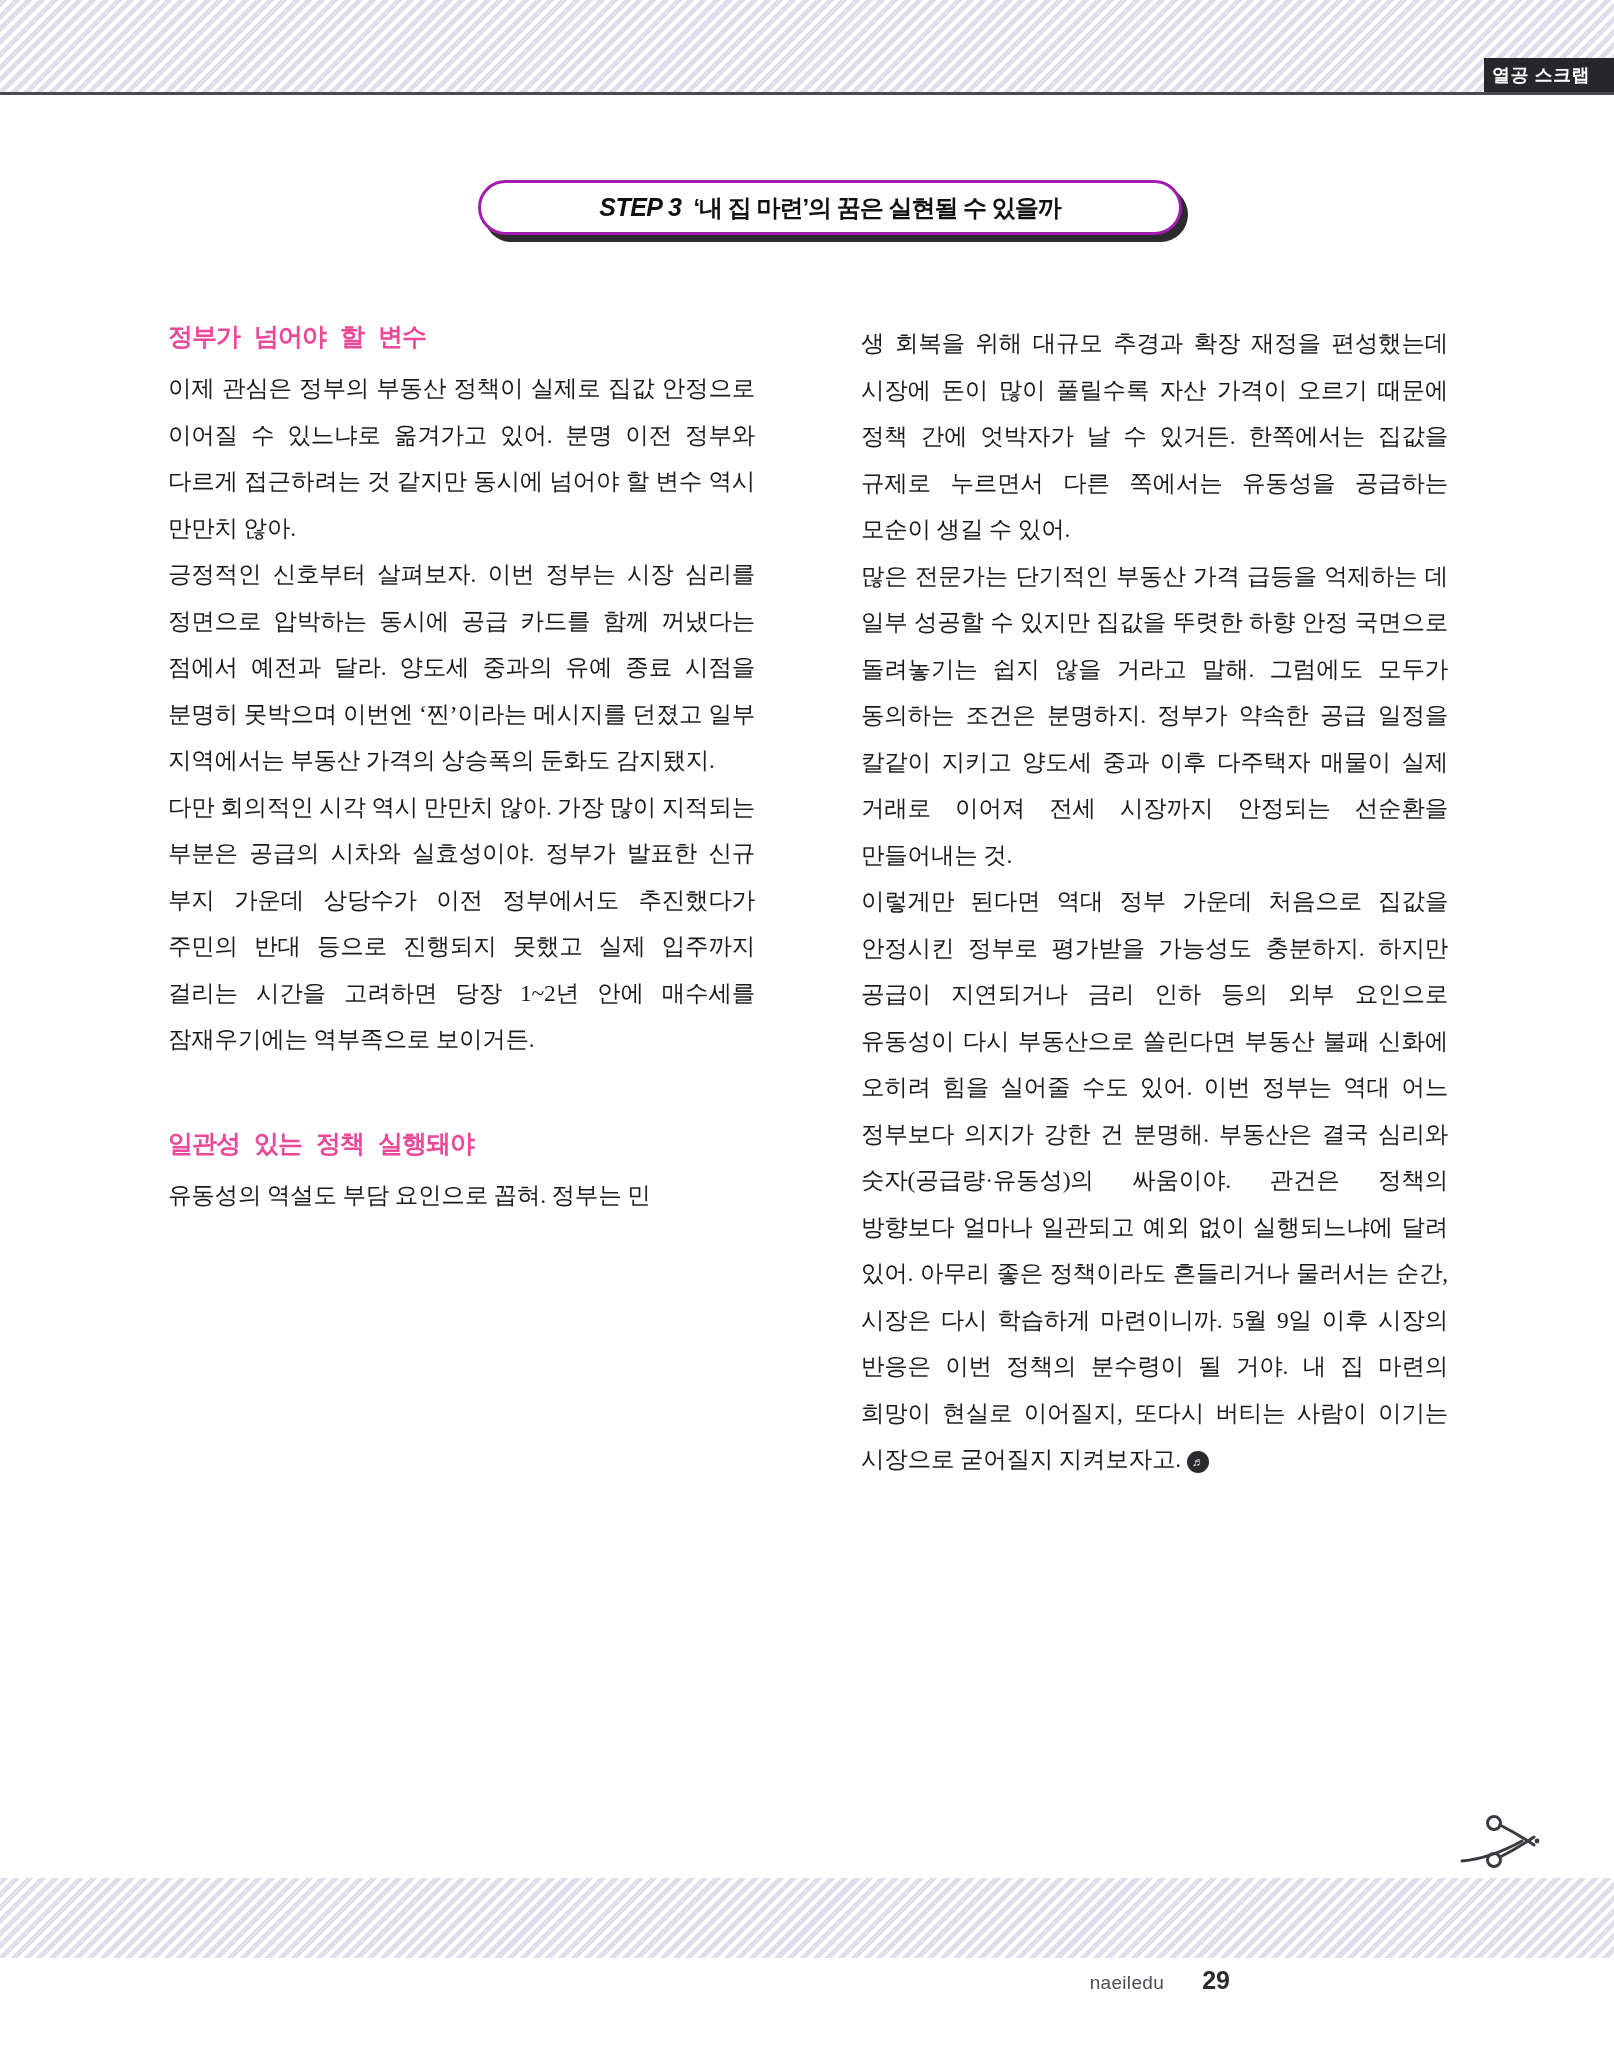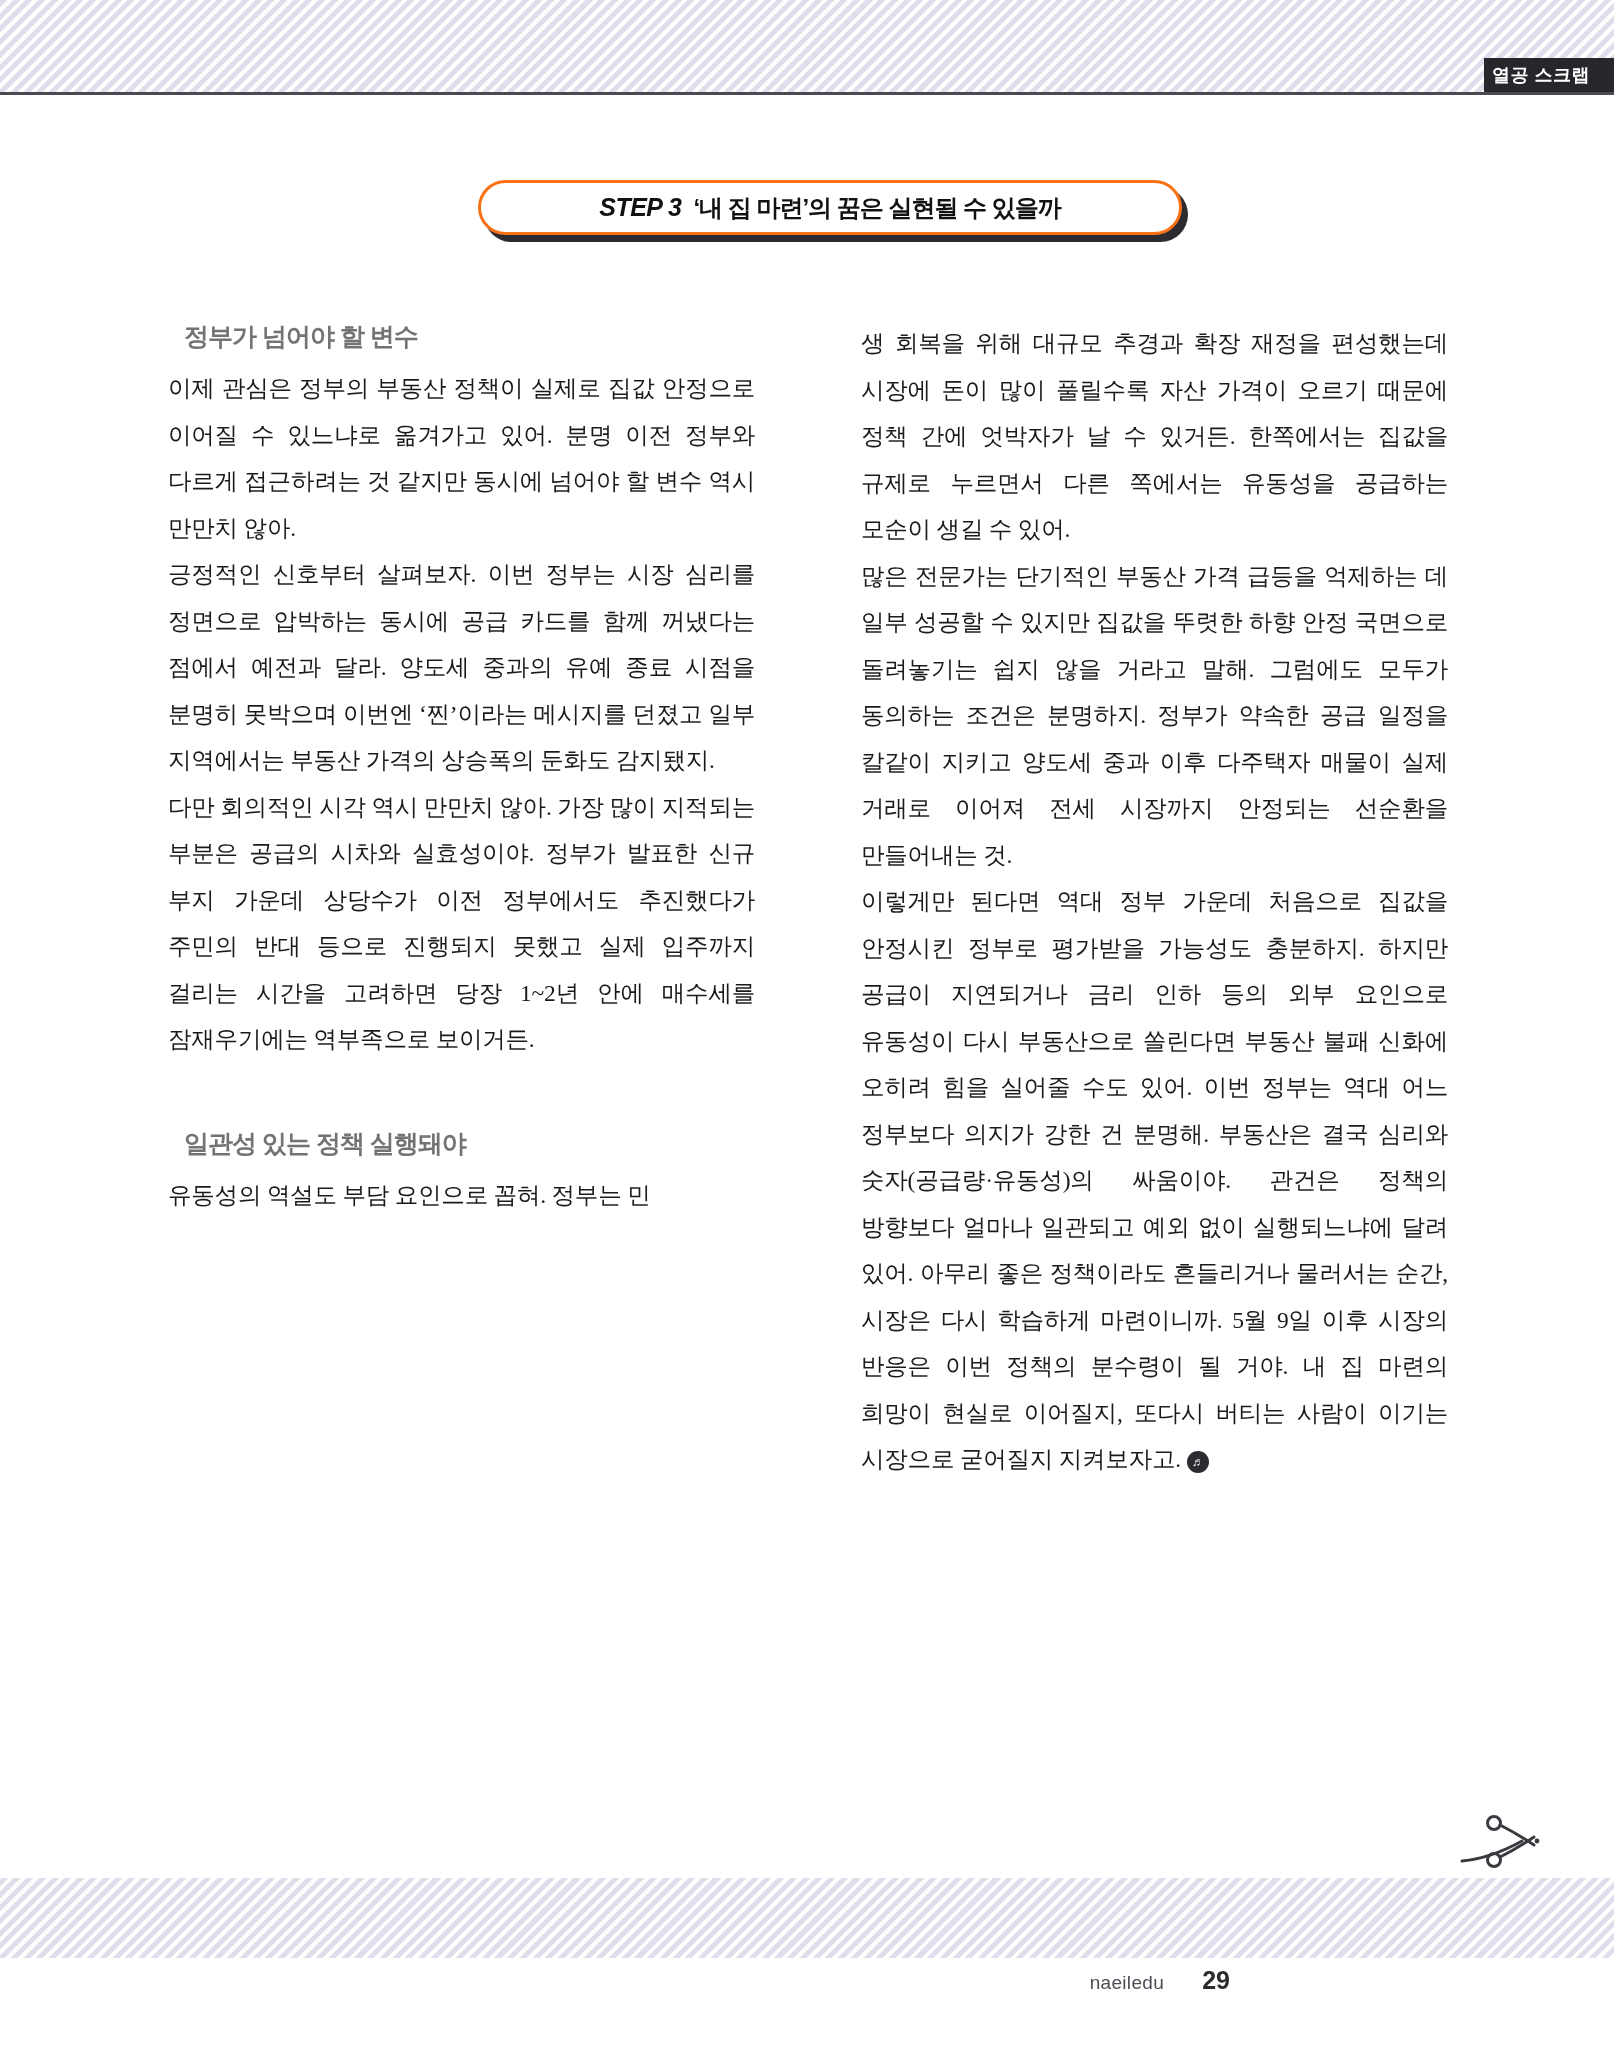--- a/index.html
+++ b/index.html
@@ -81,21 +81,21 @@
     background: #2b2b30;
   }
   #step-banner .banner-face {
     position: absolute;
     left: 0;
     top: 0;
     width: 704px;
     height: 55px;
     border-radius: 30px;
     background: #ffffff;
-    border: 3px solid #f97316;
+    border: 3px solid #a21caf;
     box-sizing: border-box;
     display: flex;
     align-items: center;
     justify-content: center;
     gap: 12px;
   }
   #step-banner .step-no {
     font-family: "Liberation Sans", "DejaVu Sans", sans-serif;
     font-weight: bold;
     font-style: italic;
@@ -118,26 +118,26 @@
     top: 320px;
     left: 168px;
     width: 1280px;
     display: flex;
     gap: 106px;
   }
   .column {
     width: 587px;
   }
   .sec-heading {
-    font-family: Liberation Sans, sans-serif;
+    font-family: Liberation Mono, monospace;
     font-weight: bold;
     font-size: 25px;
-    color: #737373;
+    color: #ec4899;
     letter-spacing: -1px;
-    margin: 0 0 12px 16px;
+    margin: 0 0 12px 0;
   }
   .sec-heading.spaced { margin-top: 64px; }
 
   p.para {
     margin: 0;
     font-size: 23.5px;
     line-height: 46.5px;
     text-align: justify;
     text-justify: inter-character;
     letter-spacing: -0.2px;

